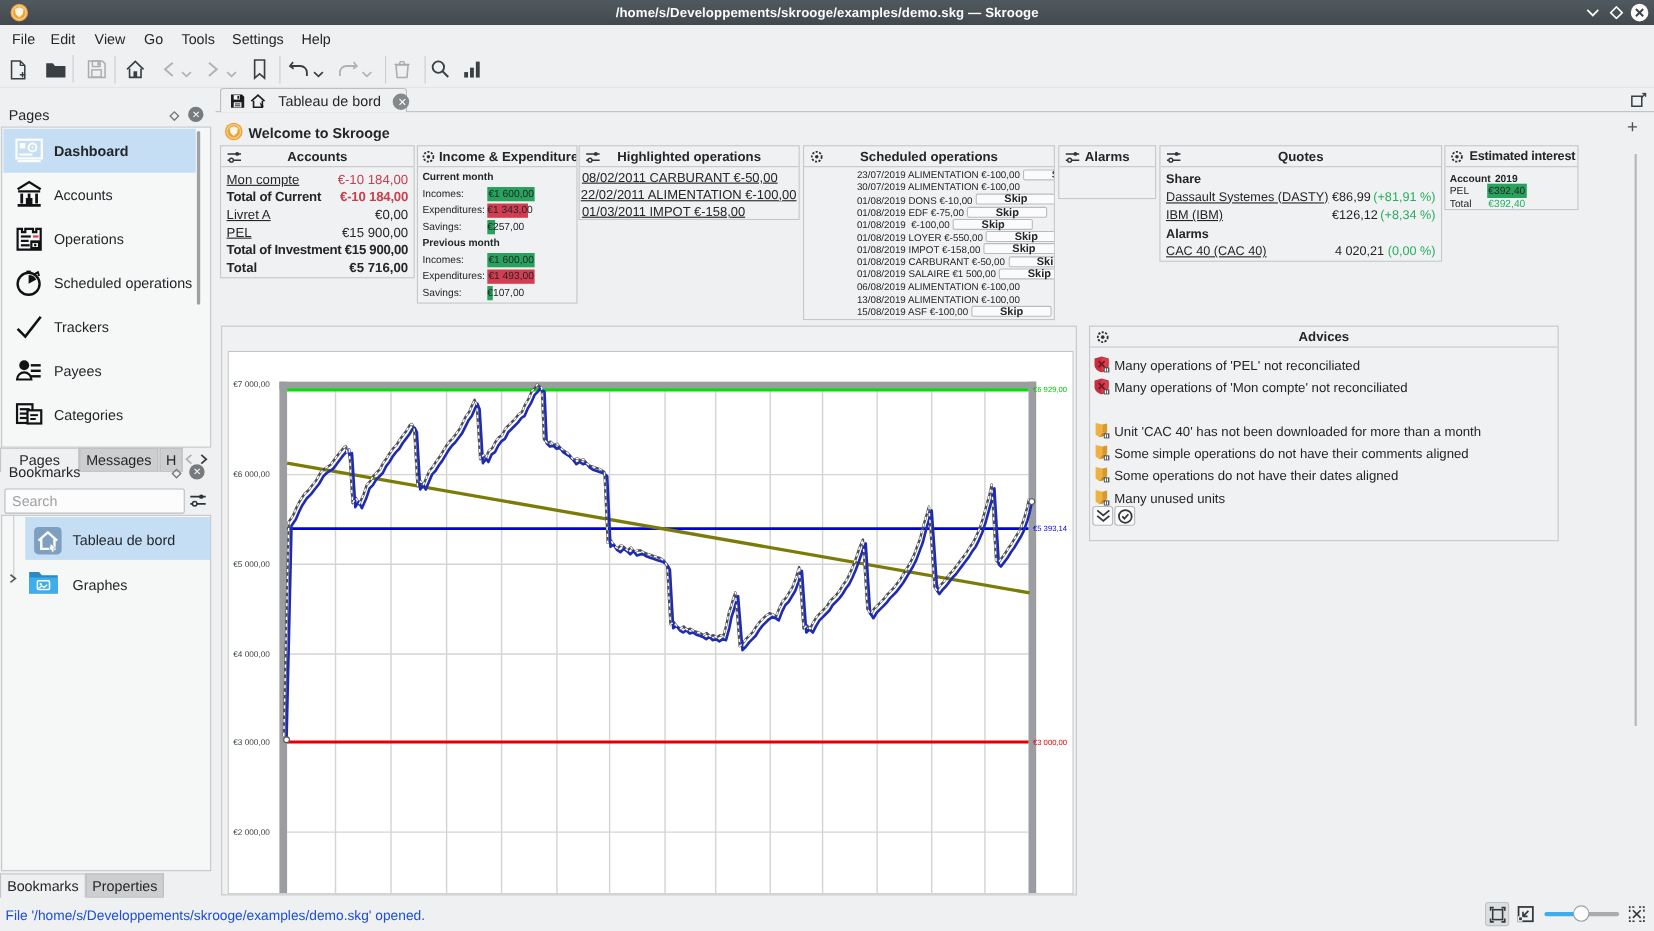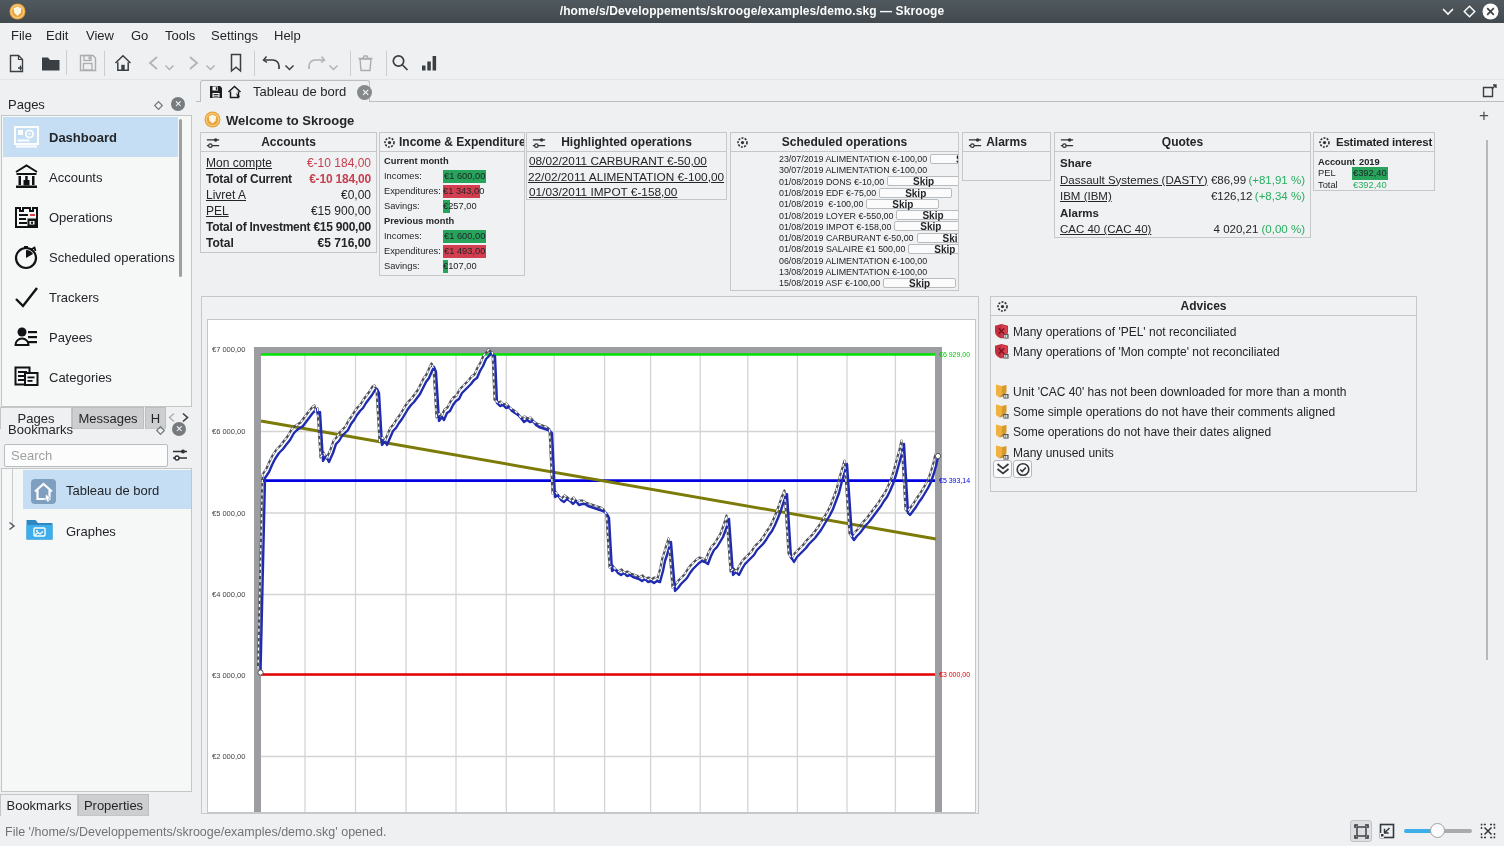--- a/index.html
+++ b/index.html
@@ -33,21 +33,21 @@
 .dtab { position:absolute; height:22px; font-size:13px; text-align:center; padding-top:3px; }
 .dtab.on { background:#eff0f1; border:1px solid #c3c6c7; border-bottom:none; }
 .dtab.off { background:#cdcecf; border:1px solid #bcbebf; border-bottom:1px solid #c3c6c7;}
 
 #bmpanel { position:absolute; left:0; top:340px; width:192px; height:376px; }
 #bmbody { position:absolute; left:1px; top:48px; width:191px; height:324px; background:#f6f7f7; border:1px solid #c3c6c7; }
 #searchbox { position:absolute; left:4px; top:24px; width:164px; height:23px; background:#fcfcfc; border:1px solid #b9bcbe; border-radius:2px; font-size:13px; color:#9da1a3; padding:3px 6px; }
 .bmrow { position:absolute; font-size:13px; }
 
 #statusbar { position:absolute; left:0; top:817px; width:1504px; height:29px; background:#eff0f1; font-size:12px; }
-#statusbar .msg { position:absolute; left:5px; top:8px; color:#737373; font-size:12.5px; }
+#statusbar .msg { position:absolute; left:5px; top:8px; color:#1d4ed8; font-size:12.5px; }
 
 #main { position:absolute; left:193px; top:80px; width:1311px; height:737px; background:#eff0f1; }
 #tabline { position:absolute; left:3px; top:21px; right:0; height:1px; background:#bcbfc1; }
 #thetab { position:absolute; left:7px; top:0px; width:170px; height:22px; background:#eff0f1; border:1px solid #bcbfc1; border-bottom:none; border-radius:3px 3px 0 0; font-size:13px; }
 
 #dash { position:absolute; left:3px; top:22px; width:1308px; height:715px; overflow:hidden; }
 .box { position:absolute; border:1px solid #c5c7c8; background:#f0f1f2; overflow:hidden; }
 .boxhead { position:absolute; left:0; right:0; top:0; height:19px; white-space:nowrap; overflow:hidden; border-bottom:1px solid #c5c7c8; font-size:12px; font-weight:bold; text-align:center; line-height:19px; }
 .boxhead svg { position:absolute; left:5px; top:3px; }
 .u { text-decoration:underline; }

